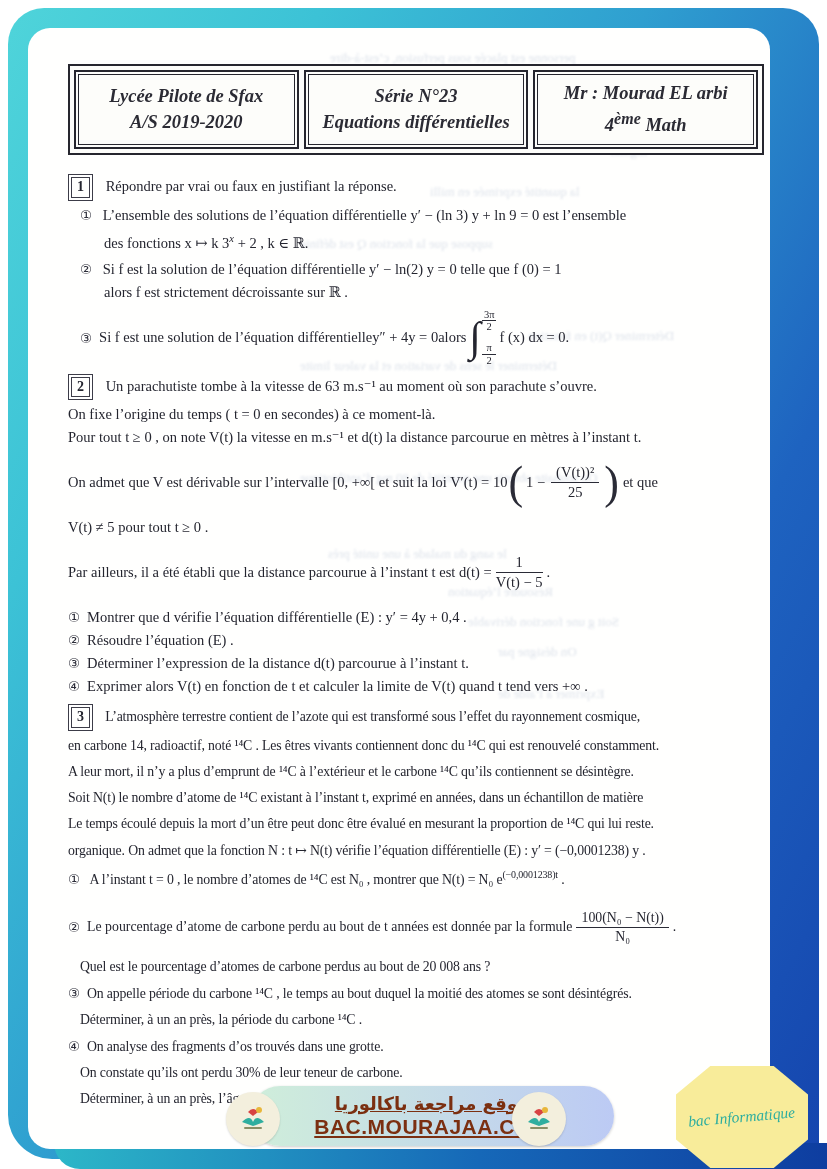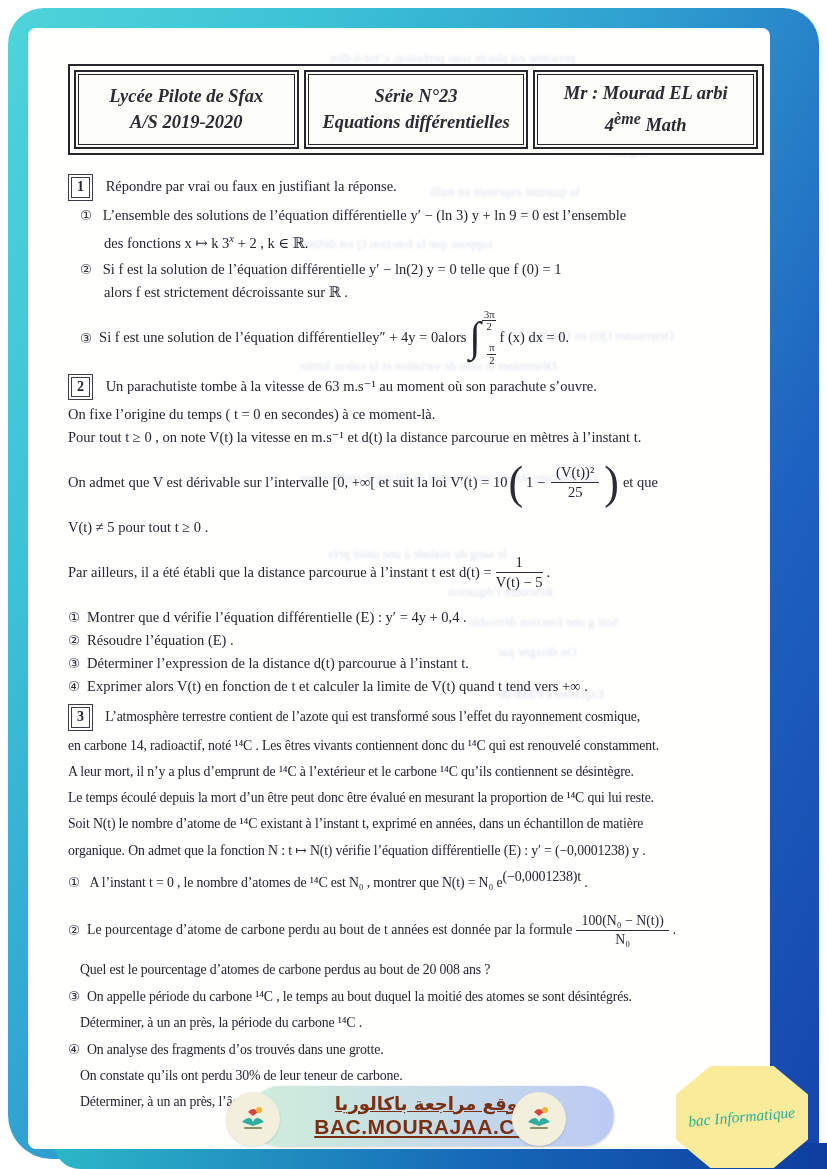--- a/index.html
+++ b/index.html
@@ -7,21 +7,21 @@
   .stage{position:relative;width:827px;height:1169px;overflow:hidden;background:#ffffff;}
 
   
   .frame{position:absolute;left:8px;top:8px;width:811px;height:1151px;
     border-radius:36px 36px 16px 44px;
     background:linear-gradient(118deg,var(--frame-teal,#4fd4da) 0%,#3cc2d6 22%,#2f9fd0 45%,#1e63c0 72%,var(--frame-blue,#1545ae) 100%);}
   .bottombar{position:absolute;left:54px;right:0;bottom:0;height:26px;
     background:linear-gradient(90deg,#2cb7c8,#1668b8 55%,var(--bar-navy,#0e3da0));border-radius:0 0 0 26px;}
 
   
-  .page{position:absolute;left:28px;top:28px;width:742px;height:1121px;background:#fffffe;border-radius:8px;}
+  .page{position:absolute;left:28px;top:28px;width:742px;height:1121px;background:#fffffe;border-radius:22px;}
   .content{position:relative;padding:36px 12px 0 40px;}
 
   
   .ghost{position:absolute;transform:scaleX(-1);filter:blur(1.1px);color:#8fa0bd;opacity:.3;
     font-size:13px;white-space:nowrap;pointer-events:none;}
 
   
   .htable{border:2px solid #26262e;display:flex;gap:5px;padding:4px;width:696px;box-sizing:border-box;background:#fdfdfa;margin-bottom:22px;}
   .hcell{border:2px solid #26262e;flex:1;padding:2px;}
   .hcell-inner{border:1px solid #26262e;height:100%;box-sizing:border-box;display:flex;flex-direction:column;
@@ -32,34 +32,34 @@
   
   .line{white-space:nowrap;margin:9px 0;font-size:14.5px;}
   .tight{margin:6px 0;}
   .dense{font-size:13.8px;letter-spacing:-0.15px;margin:10px 0;}
   .ind1{padding-left:12px;}
   .ind2{padding-left:36px;}
   .marker{font-family:"DejaVu Sans","Liberation Sans",sans-serif;font-size:13.5px;margin-right:7px;color:#2b2c38;}
   .qbox{display:inline-block;border:1px solid #3c3c48;box-shadow:0 0 0 2px #ffffff,0 0 0 3px #3c3c48;
     padding:0 5px;font-weight:bold;font-size:14px;margin:0 12px 0 3px;line-height:1.35;}
   .m{font-family:"Liberation Serif","DejaVu Serif",serif;}
-  sup.exp{font-size:14px;}
+  sup.exp{font-size:10px;}
   sup.x{font-size:10.5px;font-style:italic;}
 
   
   .frac{display:inline-block;text-align:center;vertical-align:middle;margin:12px 4px;}
   .frac .num{display:block;border-bottom:1px solid #2a2b36;padding:0 5px 1px;}
   .frac .den{display:block;padding-top:1px;}
   .flexline{display:flex;align-items:center;white-space:nowrap;font-size:14.5px;margin:6px 0;}
   .bigp{font-size:44px;font-weight:200;line-height:0;transform:scaleY(1.05);color:#2a2b36;padding:0 1px;}
 
   
   .int{display:inline-flex;align-items:center;vertical-align:middle;margin:0 3px;}
   .int .sign{font-size:42px;line-height:.85;font-weight:200;}
-  .bounds{display:inline-flex;flex-direction:column;justify-content:space-between;height:58px;margin-left:1px;align-items:flex-end;}
+  .bounds{display:inline-flex;flex-direction:column;justify-content:space-between;height:58px;margin-left:1px;}
   .mini{display:inline-block;text-align:center;font-size:10.5px;line-height:1.1;}
   .mini .num{display:block;border-bottom:1px solid #2a2b36;padding:0 2px;}
   .mini .den{display:block;}
 
   
   .pill{position:absolute;left:250px;top:1086px;width:364px;height:60px;border-radius:32px;z-index:6;
     background:linear-gradient(90deg,var(--pill-green,#cfeeda),var(--pill-blue,#bccaf4));
     display:flex;flex-direction:column;align-items:center;justify-content:center;gap:1px;
     box-shadow:0 1px 3px rgba(0,0,0,.2);}
   .arabic{font-size:18px;font-weight:bold;color:var(--pill-text,#7b2f10);text-decoration:underline;
@@ -205,22 +205,22 @@
       <div class="line tight"><span class="marker">②</span><span>Résoudre l’équation  (E) .</span></div>
       <div class="line tight"><span class="marker">③</span><span>Déterminer l’expression de la distance  d(t)  parcourue à l’instant t.</span></div>
       <div class="line tight"><span class="marker">④</span><span>Exprimer alors  V(t) en fonction de t et calculer la limite de  V(t) quand t tend vers  +∞ .</span></div>
 
       <div class="line dense" style="margin-top:12px;">
         <span class="qbox">3</span>
         <span>L’atmosphère terrestre contient de l’azote qui est transformé sous l’effet du rayonnement cosmique,</span>
       </div>
       <div class="line dense">en carbone 14, radioactif, noté  ¹⁴C . Les êtres vivants contiennent donc du  ¹⁴C qui est renouvelé constamment.</div>
       <div class="line dense">A leur mort, il n’y a plus d’emprunt de  ¹⁴C à l’extérieur et le carbone  ¹⁴C qu’ils contiennent se désintègre.</div>
+      <div class="line dense">Soit  N(t) le nombre d’atome de  ¹⁴C existant à l’instant t, exprimé en années, dans un échantillon de matière</div>
       <div class="line dense">Le temps écoulé depuis la mort d’un être peut donc être évalué en mesurant la proportion de  ¹⁴C qui lui reste.</div>
-      <div class="line dense">Soit  N(t) le nombre d’atome de  ¹⁴C existant à l’instant t, exprimé en années, dans un échantillon de matière</div>
       <div class="line dense">organique. On admet que la fonction  N : t ↦ N(t)  vérifie l’équation différentielle (E) : y′ = (−0,0001238) y .</div>
 
       <div class="line dense">
         <span class="marker">①</span>
         <span>A l’instant t = 0 , le nombre d’atomes de  ¹⁴C est  N₀ , montrer que  N(t) = N₀ e</span><sup class="exp">(−0,0001238)t</sup><span> .</span>
       </div>
 
       <div class="flexline" style="font-size:13.8px;margin:4px 0 2px;">
         <span class="marker">②</span>
         <span>Le pourcentage d’atome de carbone perdu au bout de t années est donnée par la formule</span>

